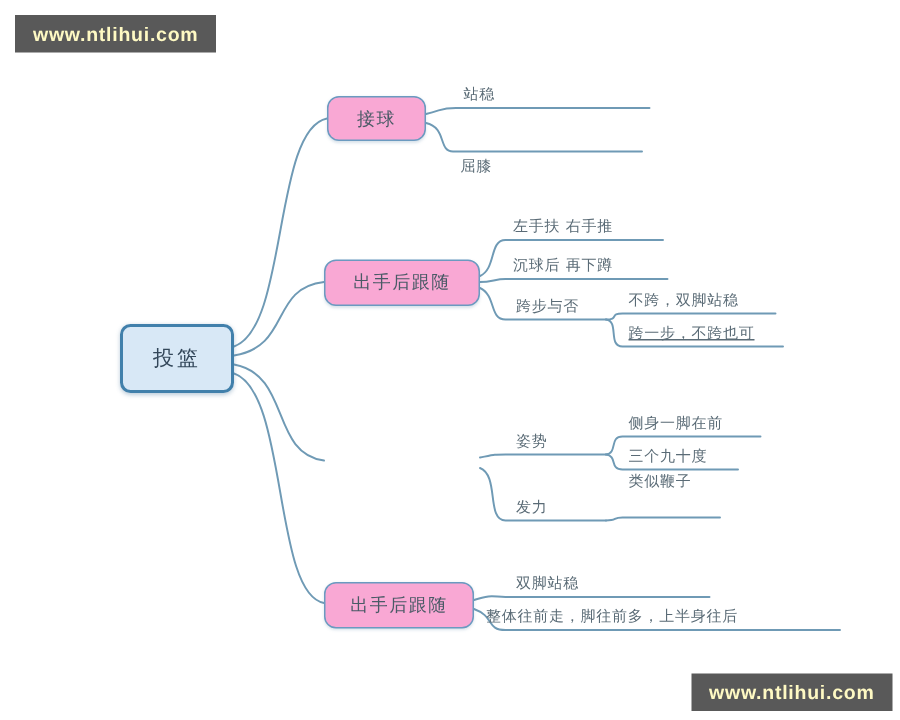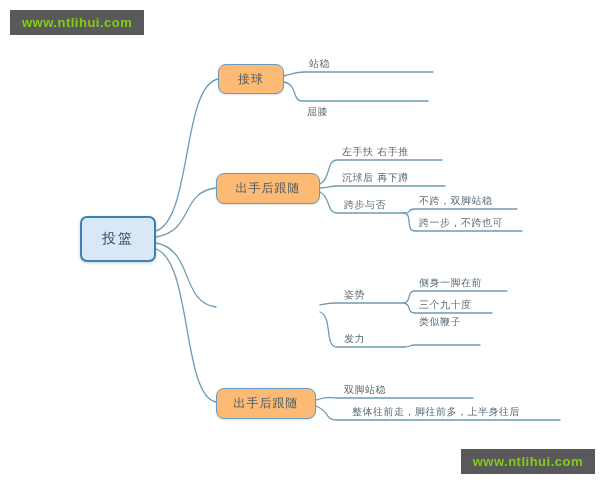--- a/index.html
+++ b/index.html
@@ -5,36 +5,36 @@
   html,body{margin:0;padding:0;}
   body{
     width:600px;height:480px;position:relative;overflow:hidden;
     background:#ffffff;
     font-family:"DejaVu Sans","Liberation Sans",sans-serif;
   }
   .canvas{position:absolute;inset:0;}
   svg.wires{position:absolute;left:0;top:0;}
   .node{
     position:absolute;display:flex;align-items:center;justify-content:center;
-    background:#fdba74;border:1.5px solid #6b9ac0;border-radius:8px;
+    background:#f9a8d4;border:1.5px solid #6b9ac0;border-radius:8px;
     font-size:12px;color:#4a5a66;letter-spacing:1px;
     box-shadow:0 1px 2px rgba(100,140,170,.25);
     box-sizing:border-box;cursor:default;
   }
   .root{
     background:#d8e8f6;border:2px solid #4180ab;border-radius:7px;
     font-size:14px;color:#33475a;letter-spacing:2px;
     box-shadow:0 1px 3px rgba(60,110,150,.35);
   }
   .leaf{
     position:absolute;font-size:10px;color:#5a6b76;white-space:nowrap;
     letter-spacing:.5px;line-height:13px;cursor:default;
   }
   .wm{
-    position:absolute;background:#595959;color:#84cc16;
+    position:absolute;background:#595959;color:#fef9c3;
     font-family:"Liberation Sans",sans-serif;font-weight:bold;font-size:13px;
     padding:5px 12px;letter-spacing:.5px;
   }
   .wm-tl{left:10px;top:10px;}
   .wm-br{right:5px;bottom:6px;}
 </style>
 </head>
 <body>
 
 <div class="canvas">
@@ -73,27 +73,27 @@
   <div class="node" style="left:216px;top:173px;width:104px;height:31px;">出手后跟随</div>
   <div class="node" style="left:216px;top:388px;width:100px;height:31px;">出手后跟随</div>
 
   <div class="leaf" style="left:309px;top:57px;">站稳</div>
   <div class="leaf" style="left:307px;top:86px;margin-top:19px;">屈膝</div>
 
   <div class="leaf" style="left:342px;top:145px;">左手扶 右手推</div>
   <div class="leaf" style="left:342px;top:171px;">沉球后 再下蹲</div>
   <div class="leaf" style="left:344px;top:198px;">跨步与否</div>
   <div class="leaf" style="left:419px;top:194px;">不跨，双脚站稳</div>
-  <div class="leaf" style="left:419px;top:216px;">跨一步，不跨也可</div>
+  <div class="leaf" style="left:419px;top:216px;text-decoration:underline;">跨一步，不跨也可</div>
 
   <div class="leaf" style="left:344px;top:288px;">姿势</div>
   <div class="leaf" style="left:419px;top:276px;">侧身一脚在前</div>
   <div class="leaf" style="left:419px;top:298px;">三个九十度</div>
   <div class="leaf" style="left:344px;top:332px;">发力</div>
   <div class="leaf" style="left:419px;top:315px;">类似鞭子</div>
 
   <div class="leaf" style="left:344px;top:383px;">双脚站稳</div>
-  <div class="leaf" style="left:352px;top:405px;">整体往前走，脚往前多，上半身往后</div>
+  <div class="leaf" style="left:324px;top:405px;">整体往前走，脚往前多，上半身往后</div>
 
   <div class="wm wm-tl">www.ntlihui.com</div>
   <div class="wm wm-br">www.ntlihui.com</div>
 
 </div>
 
 </body></html>

